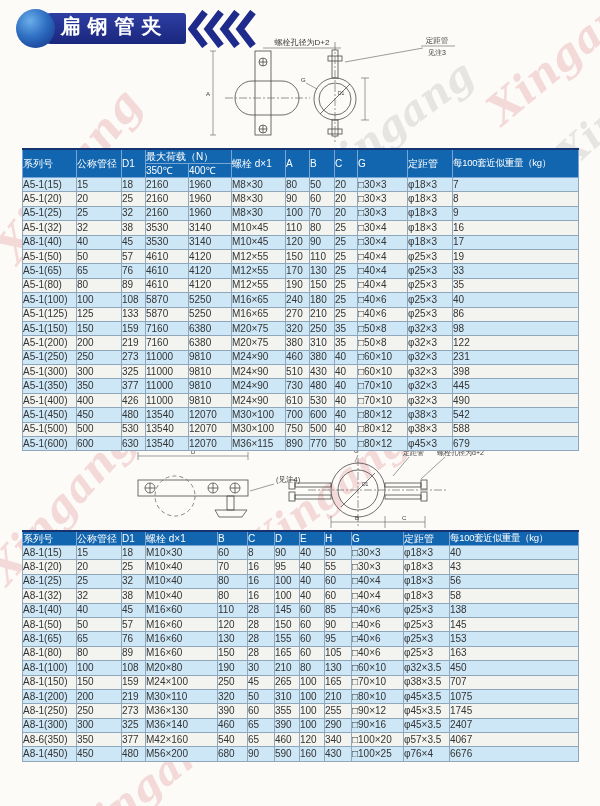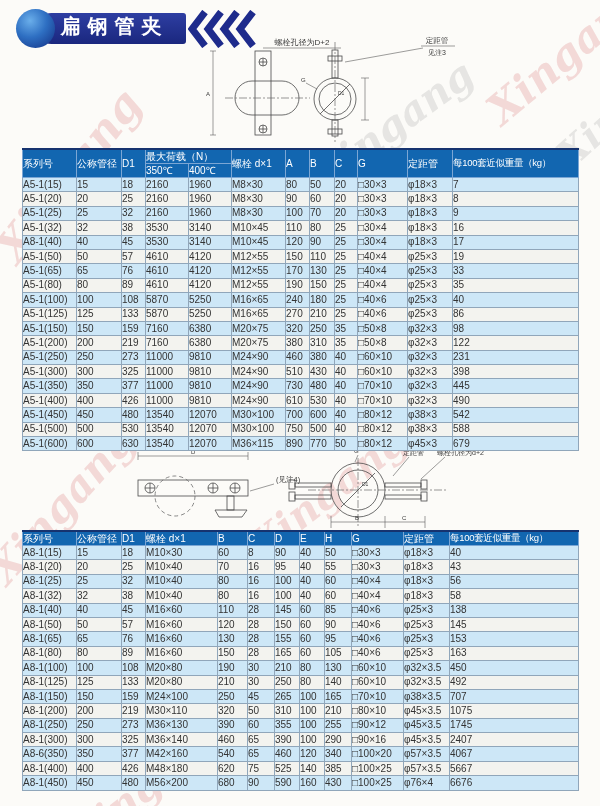--- a/index.html
+++ b/index.html
@@ -628,34 +628,20 @@
         <td>190</td>
         <td>30</td>
         <td>210</td>
         <td>80</td>
         <td>130</td>
         <td>□60×10</td>
         <td>φ32×3.5</td>
         <td>450</td>
       </tr>
       <tr>
-        <td>A8-1(125)</td>
-        <td>125</td>
-        <td>133</td>
-        <td>M20×80</td>
-        <td>210</td>
-        <td>30</td>
-        <td>250</td>
-        <td>80</td>
-        <td>140</td>
-        <td>□60×10</td>
-        <td>φ32×3.5</td>
-        <td>492</td>
-      </tr>
-      <tr>
         <td>A8-1(150)</td>
         <td>150</td>
         <td>159</td>
         <td>M24×100</td>
         <td>250</td>
         <td>45</td>
         <td>265</td>
         <td>100</td>
         <td>165</td>
         <td>□70×10</td>
@@ -712,34 +698,20 @@
         <td>540</td>
         <td>65</td>
         <td>460</td>
         <td>120</td>
         <td>340</td>
         <td>□100×20</td>
         <td>φ57×3.5</td>
         <td>4067</td>
       </tr>
       <tr>
-        <td>A8-1(400)</td>
-        <td>400</td>
-        <td>426</td>
-        <td>M48×180</td>
-        <td>620</td>
-        <td>75</td>
-        <td>525</td>
-        <td>140</td>
-        <td>385</td>
-        <td>□100×25</td>
-        <td>φ57×3.5</td>
-        <td>5667</td>
-      </tr>
-      <tr>
         <td>A8-1(450)</td>
         <td>450</td>
         <td>480</td>
         <td>M56×200</td>
         <td>680</td>
         <td>90</td>
         <td>590</td>
         <td>160</td>
         <td>430</td>
         <td>□100×25</td>

